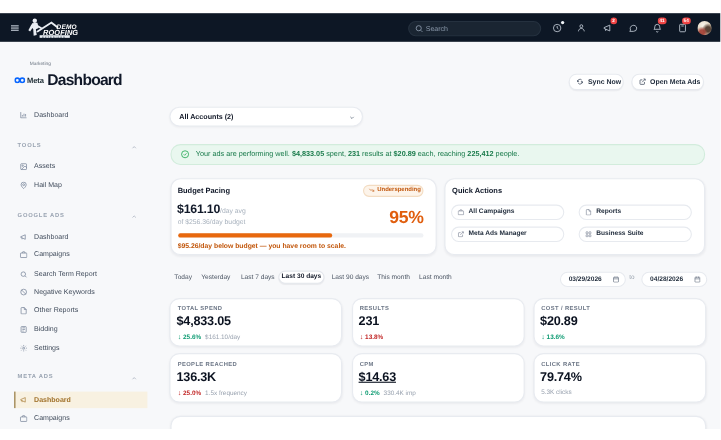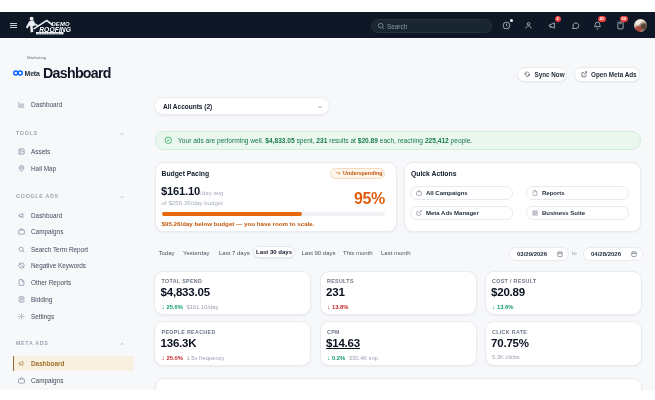--- a/index.html
+++ b/index.html
@@ -298,17 +298,17 @@
 <div class="a val" style="left:160.5px;top:337px;">136.3K</div>
 <div class="a chg" style="left:161.5px;top:354px;color:#c22727;"><span style="font-size:6.6px;">↓</span> 25.0% <span class="mut" style="margin-left:2px;">1.5x frequency</span></div>
 
 <div class="a card" style="left:319.5px;top:321px;width:157px;height:45px;"></div>
 <div class="a lbl" style="left:327px;top:329px;">CPM</div>
 <div class="a val" style="left:326px;top:337px;text-decoration:underline;">$14.63</div>
 <div class="a chg" style="left:327px;top:354px;color:#0d9b72;"><span style="font-size:6.6px;">↓</span> 0.2% <span class="mut" style="margin-left:2px;">330.4K imp</span></div>
 
 <div class="a card" style="left:484.5px;top:321px;width:157px;height:45px;"></div>
 <div class="a lbl" style="left:492px;top:329px;">CLICK RATE</div>
-<div class="a val" style="left:491px;top:337px;">70.75%</div>
+<div class="a val" style="left:491px;top:337px;">79.74%</div>
 <div class="a chg" style="left:492px;top:354px;"><span class="mut">5.3K clicks</span></div>
 
 <div class="a card" style="left:154.5px;top:378px;width:487px;height:30px;border-radius:9px;"></div>
 <div class="a" style="left:0;top:390px;width:655px;height:10px;background:#fff;"></div>
 
 </body></html>

